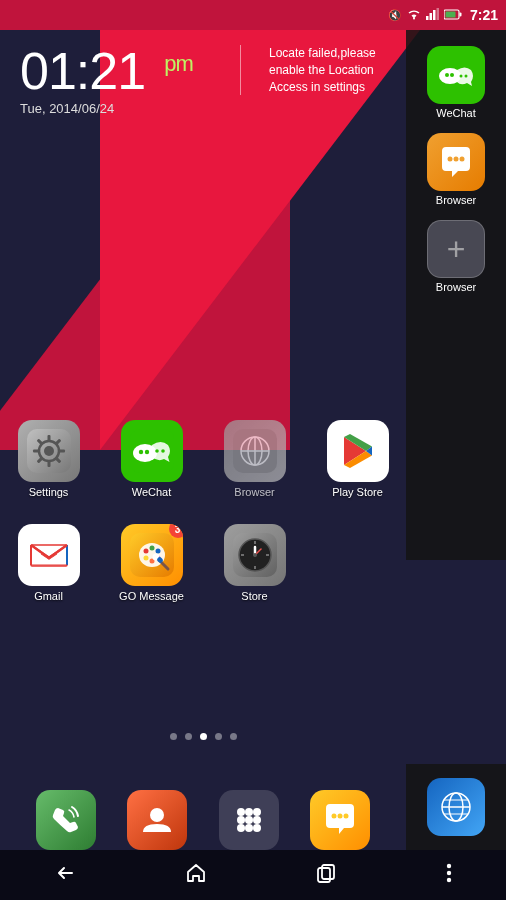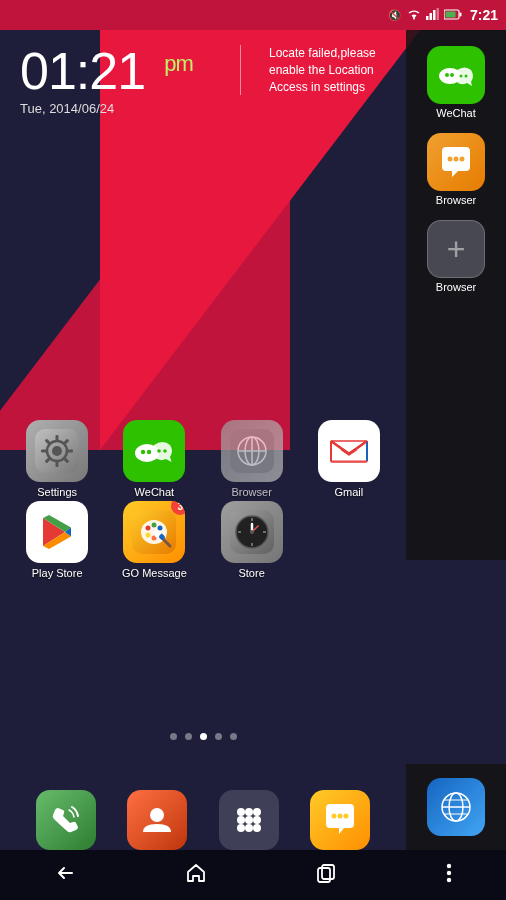--- a/index.html
+++ b/index.html
@@ -167,21 +167,21 @@
     }
 
     
     #app-grid {
       position: absolute;
       top: 420px;
       left: 0;
       right: 100px;
       display: grid;
       grid-template-columns: repeat(4, 1fr);
-      gap: 3px;
+      gap: 26px;
       padding: 0 10px;
       z-index: 10;
     }
 
     .app-item {
       display: flex;
       flex-direction: column;
       align-items: center;
       cursor: pointer;
     }
@@ -476,52 +476,52 @@
         <circle cx="22" cy="22" r="14" fill="none" stroke="white" stroke-width="1.5"></circle>
         <line x1="8" y1="22" x2="36" y2="22" stroke="white" stroke-width="1.5"></line>
         <line x1="22" y1="8" x2="22" y2="36" stroke="white" stroke-width="1.5"></line>
         <ellipse cx="22" cy="22" rx="7" ry="14" fill="none" stroke="white" stroke-width="1.5"></ellipse>
       </svg>
     </div>
     <span class="app-label">Browser</span>
   </div>
 
   <div class="app-item">
+    <div class="app-icon icon-playstore">
+      <svg width="44" height="44" viewBox="0 0 44 44">
+        <rect x="0" y="0" width="44" height="44" rx="10" fill="white"></rect>
+
+        <path d="M8 8 L8 36 L30 22Z" fill="#e53935"></path>
+        <path d="M8 8 L30 22 L36 17.5 L14 5Z" fill="#43a047"></path>
+        <path d="M8 36 L14 39 L36 26.5 L30 22Z" fill="#fb8c00"></path>
+        <path d="M30 22 L36 17.5 L36 26.5Z" fill="#1565c0"></path>
+      </svg>
+    </div>
+    <span class="app-label">Play Store</span>
+  </div>
+
+  <div class="app-item">
     <div class="app-icon icon-gmail">
       <svg width="44" height="44" viewBox="0 0 44 44">
         <rect x="0" y="0" width="44" height="44" rx="10" fill="white"></rect>
         <rect x="4" y="12" width="36" height="20" rx="1" fill="white"></rect>
         <path d="M4 13 L22 25 L40 13 L40 32 Q40 33 39 33 L5 33 Q4 33 4 32Z" fill="white"></path>
         <path d="M4 13 L22 25 L40 13" fill="none" stroke="#e53935" stroke-width="3"></path>
         <rect x="4" y="12" width="36" height="21" rx="1" fill="none" stroke="#e53935" stroke-width="1.5"></rect>
 
         <path d="M4 13 L4 32 L14 32 L14 18 L22 25 L30 18 L30 32 L40 32 L40 13 L22 26Z" fill="white"></path>
         <path d="M4 13 L4 32 L14 32 L14 18 L22 25 L30 18 L30 32 L40 32 L40 13 L22 26Z" fill="none" stroke="none"></path>
 
         <path d="M4 12 L4 32" stroke="#e53935" stroke-width="2"></path>
         <path d="M40 12 L40 32" stroke="#1565c0" stroke-width="2"></path>
         <path d="M4 32 L40 32" stroke="#e53935" stroke-width="1"></path>
         <path d="M4 12 L22 25 L40 12" stroke="#e53935" stroke-width="2.5" fill="none"></path>
       </svg>
     </div>
     <span class="app-label">Gmail</span>
-  </div>
-
-  <div class="app-item">
-    <div class="app-icon icon-playstore">
-      <svg width="44" height="44" viewBox="0 0 44 44">
-        <rect x="0" y="0" width="44" height="44" rx="10" fill="white"></rect>
-
-        <path d="M8 8 L8 36 L30 22Z" fill="#e53935"></path>
-        <path d="M8 8 L30 22 L36 17.5 L14 5Z" fill="#43a047"></path>
-        <path d="M8 36 L14 39 L36 26.5 L30 22Z" fill="#fb8c00"></path>
-        <path d="M30 22 L36 17.5 L36 26.5Z" fill="#1565c0"></path>
-      </svg>
-    </div>
-    <span class="app-label">Play Store</span>
   </div>
 
   <div class="app-item">
     <div class="app-icon icon-gothemes" style="position:relative;">
       <svg width="44" height="44" viewBox="0 0 44 44">
         <rect x="0" y="0" width="44" height="44" rx="10" fill="url(#gtg)"></rect>
         <defs>
             <linearGradient id="gtg" x1="0" y1="0" x2="1" y2="1">
               <stop offset="0%" stop-color="#ffca28"></stop>
               <stop offset="100%" stop-color="#e67c00"></stop>

